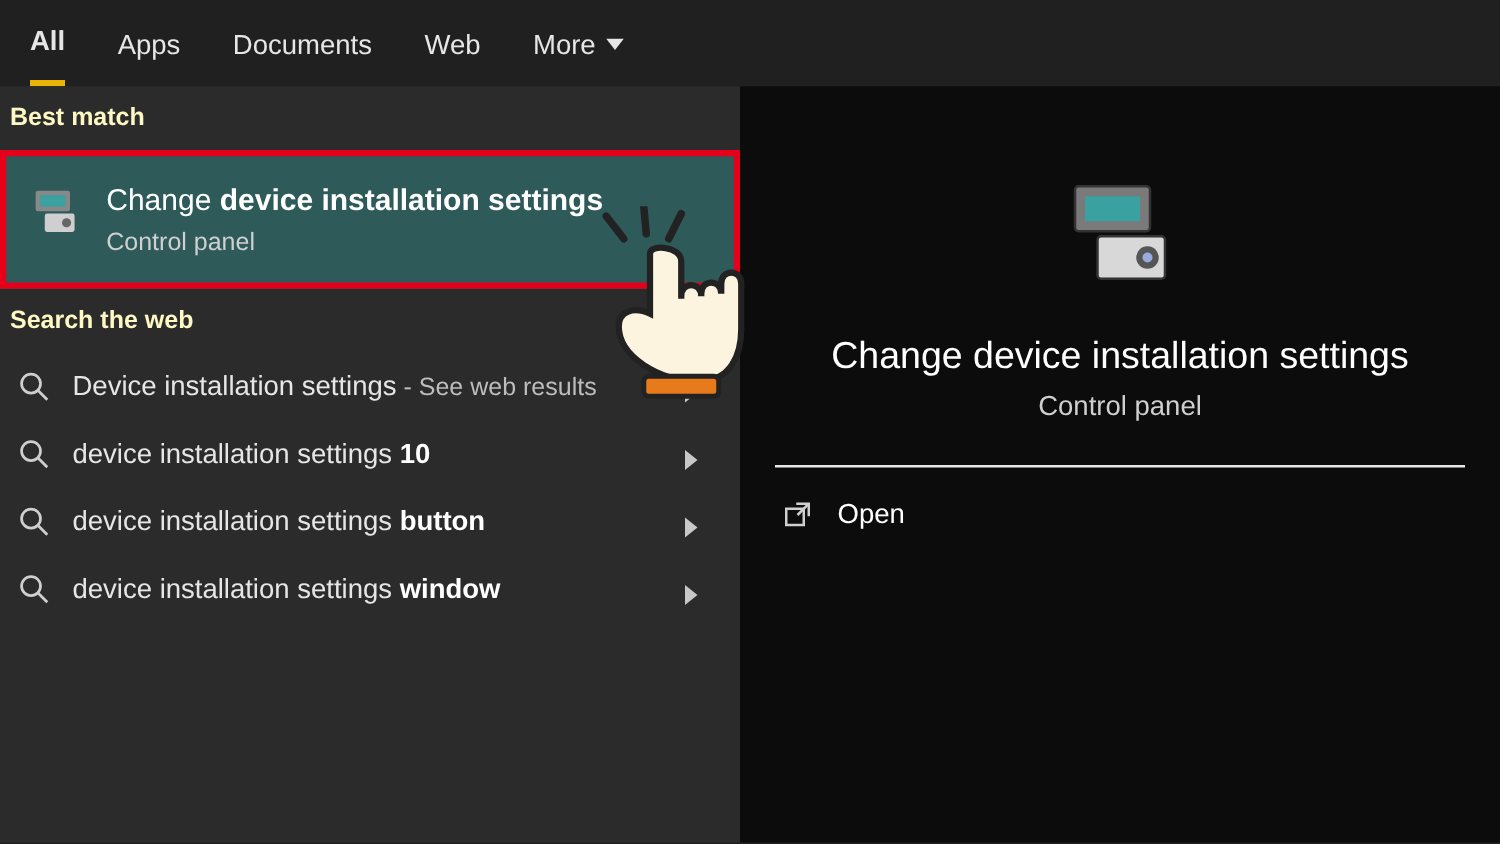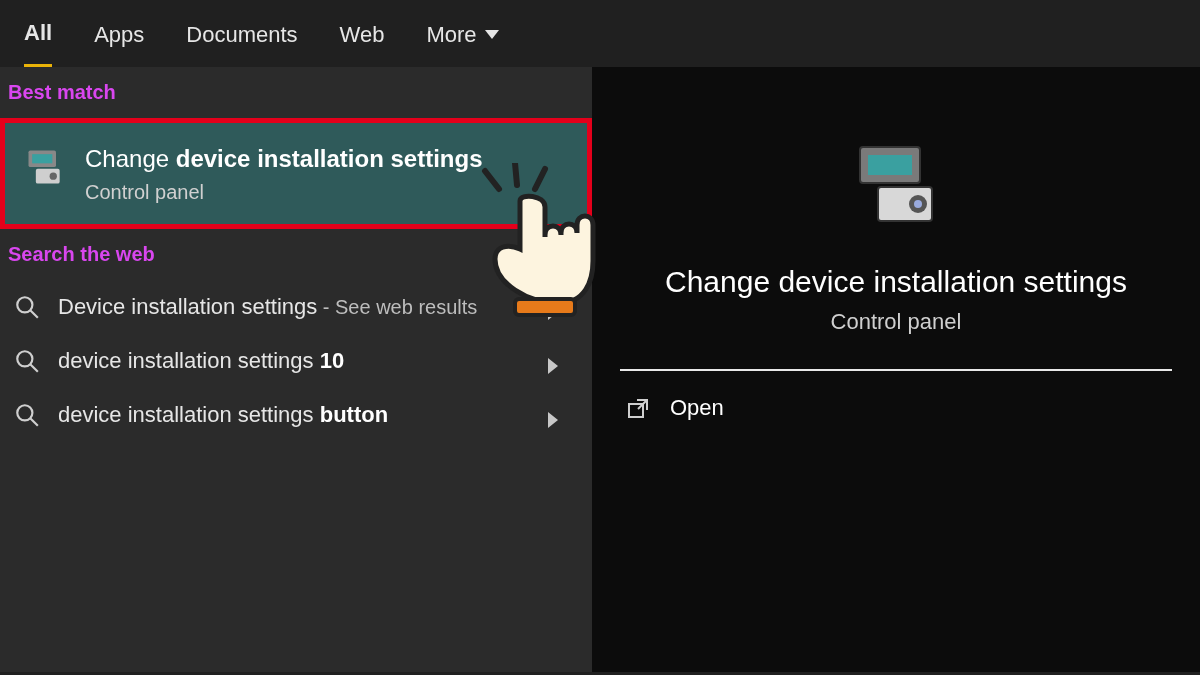--- a/index.html
+++ b/index.html
@@ -1,24 +1,24 @@
 <!DOCTYPE html>
 <html><head>
 <meta charset="utf-8">
 <style>
   * { margin:0; padding:0; box-sizing:border-box; font-family:"Segoe UI",Arial,sans-serif; }
   body { width:1200px; height:675px; background:#202020; color:#fff; overflow:hidden; position:relative; }
   .tabs { display:flex; gap:42px; padding:20px 24px 0 24px; }
   .tab { font-size:22px; color:#e6e6e6; padding-bottom:18px; cursor:pointer; display:flex; align-items:center; gap:8px; }
-  .tab.active { border-bottom:3px solid #eab308; font-weight:600; }
+  .tab.active { border-bottom:5px solid #eab308; font-weight:600; }
   .chev-down { display:inline-block; width:0; height:0; border-left:7px solid transparent; border-right:7px solid transparent; border-top:9px solid #e6e6e6; }
   .layout { display:flex; height:calc(675px - 70px); }
   .left { width:592px; background:#2b2b2b; display:flex; flex-direction:column; }
   .right { flex:1; background:#0c0c0c; padding:0 28px; }
-  .section-label { font-size:20px; font-weight:700; color:#d946ef; padding:14px 12px 14px 8px; }
+  .section-label { font-size:20px; font-weight:700; color:#fef9c3; padding:14px 12px 14px 8px; }
   .best-match { position:relative; background:#2f5a5a; border:5px solid #e4001b; display:flex; align-items:flex-start; padding:22px 18px 20px 18px; gap:18px; cursor:pointer; }
   .bm-icon { width:44px; height:44px; display:inline-block; }
   .bm-title { font-size:24px; color:#fff; }
   .bm-title .bold { font-weight:700; }
   .bm-sub { font-size:20px; color:#d0d0d0; margin-top:8px; }
   .cursor-hand { position:absolute; left:460px; top:40px; width:140px; height:160px; pointer-events:none; }
   .web-item { display:flex; align-items:flex-end; padding:14px 14px 14px 14px; gap:18px; cursor:pointer; }
   .search-ico { width:26px; height:26px; flex:0 0 26px; }
   .web-text { font-size:22px; color:#e6e6e6; flex:1; }
   .web-text .bold { font-weight:700; color:#fff; }
@@ -97,20 +97,28 @@
       <span class="chev-right"></span>
     </div>
     <div class="web-item">
       <svg class="search-ico" viewBox="0 0 24 24">
           <circle cx="10" cy="10" r="7" fill="none" stroke="#cfcfcf" stroke-width="2"></circle>
           <line x1="15" y1="15" x2="22" y2="22" stroke="#cfcfcf" stroke-width="2"></line>
         </svg>
       <div class="web-text"><span>device installation settings </span><span class="bold">button</span><span class="suffix"></span></div>
       <span class="chev-right"></span>
     </div>
+    <div class="web-item">
+      <svg class="search-ico" viewBox="0 0 24 24">
+          <circle cx="10" cy="10" r="7" fill="none" stroke="#cfcfcf" stroke-width="2"></circle>
+          <line x1="15" y1="15" x2="22" y2="22" stroke="#cfcfcf" stroke-width="2"></line>
+        </svg>
+      <div class="web-text"><span>device installation settings </span><span class="bold">window</span><span class="suffix"></span></div>
+      <span class="chev-right"></span>
+    </div>
   </div>
 
   <div class="right">
     <div class="preview">
       <span class="big-icon">
         <svg viewBox="0 0 96 96">
             <rect x="12" y="10" width="60" height="36" rx="3" fill="#7a7a7a" stroke="#333" stroke-width="2"></rect>
             <rect x="20" y="18" width="44" height="20" fill="#3aa0a0"></rect>
             <rect x="30" y="50" width="54" height="34" rx="3" fill="#d8d8d8" stroke="#333" stroke-width="2"></rect>
             <circle cx="70" cy="67" r="9" fill="#555"></circle>

